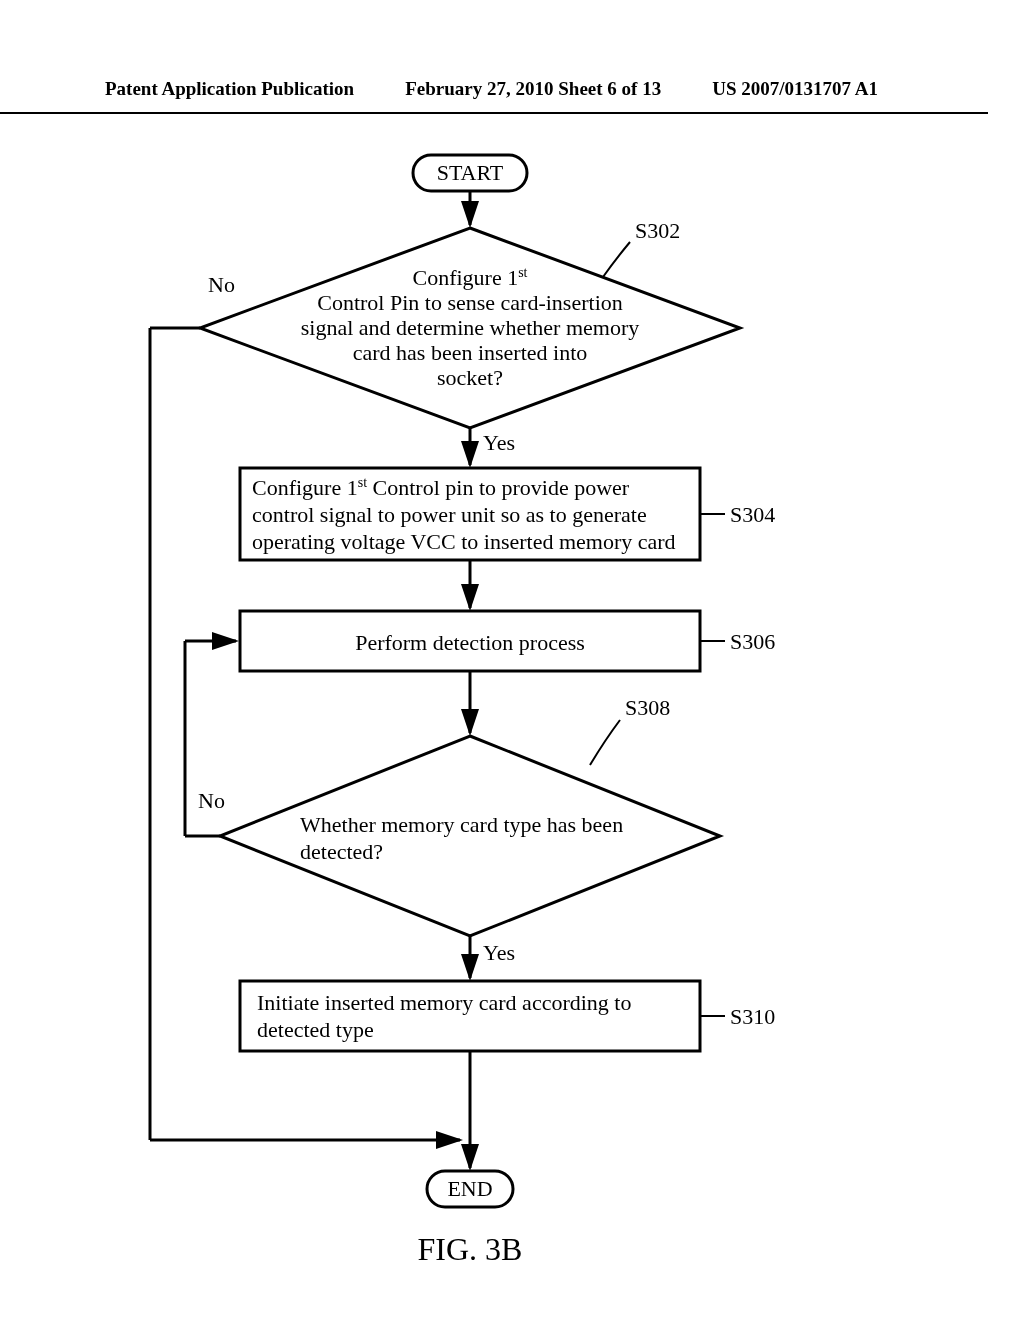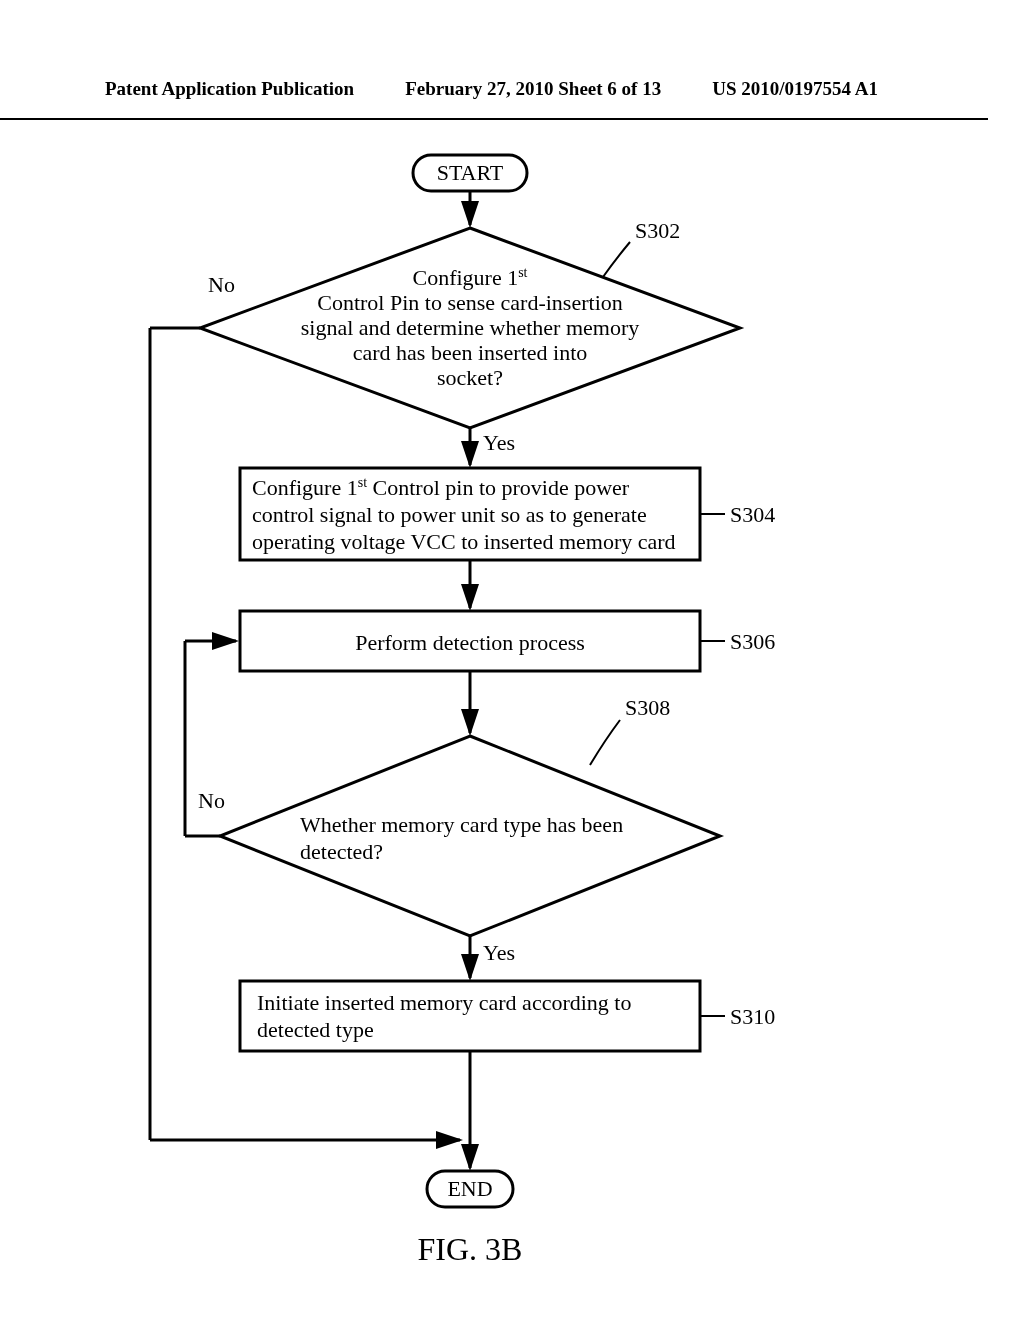--- a/index.html
+++ b/index.html
@@ -13,21 +13,21 @@
     position: relative;
     width: 1024px;
     height: 1320px;
   }
   .header {
     position: absolute;
     top: 78px;
     left: 0;
     width: 988px;
     border-bottom: 2px solid black;
-    padding-bottom: 18px;
+    padding-bottom: 12px;
   }
   .header-row {
     display: flex;
     justify-content: space-between;
     font-size: 19px;
     padding: 0 110px 0 105px;
     font-weight: bold;
   }
   svg {
     position: absolute;
@@ -37,21 +37,21 @@
 </style>
 </head>
 <body>
 
 <div class="page">
 
   <div class="header">
     <div class="header-row">
       <span>Patent Application Publication</span>
       <span>February 27, 2010  Sheet 6 of 13</span>
-      <span>US 2010/0197554 A1</span>
+      <span>US 2007/0131707 A1</span>
     </div>
   </div>
 
   <svg width="1024" height="1190">
     <defs>
       <marker id="arrow" markerWidth="10" markerHeight="10" refX="8" refY="3" orient="auto" markerUnits="strokeWidth">
         <path d="M0,0 L0,6 L9,3 z" fill="black"></path>
       </marker>
     </defs>
 

